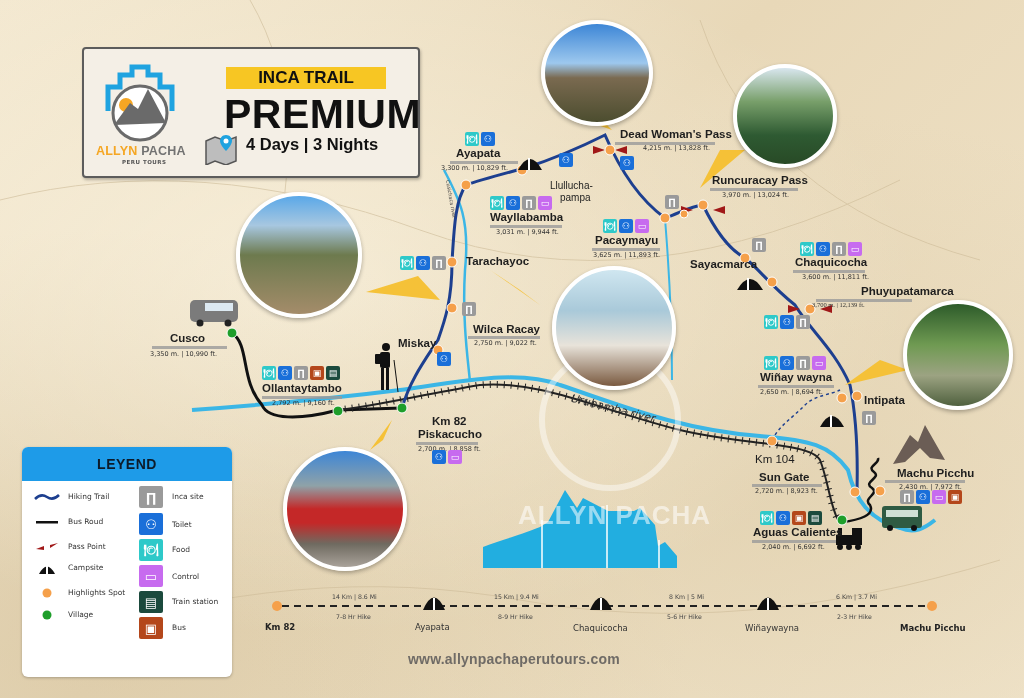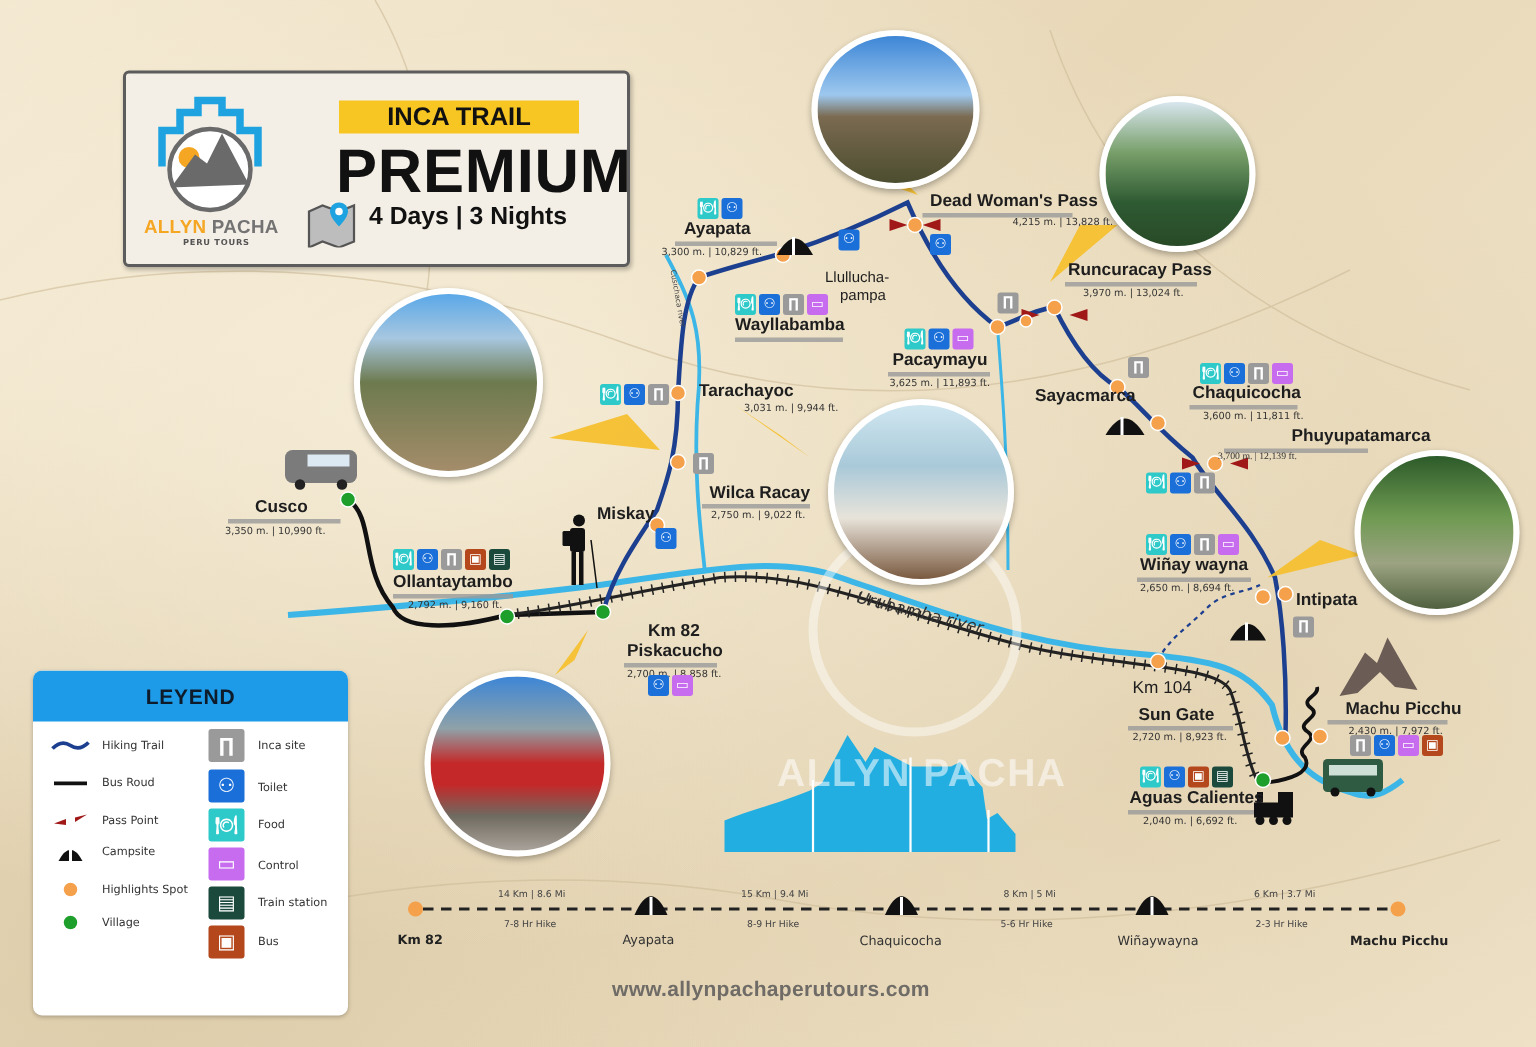--- a/index.html
+++ b/index.html
@@ -269,40 +269,40 @@
   <div class="place" style="left:466px;top:255px;">Tarachayoc</div>
 
   <div class="icons" style="left:490px;top:196px;">
     <div class="ic food">🍽</div>
     <div class="ic toilet">⚇</div>
     <div class="ic inca">∏</div>
     <div class="ic control">▭</div>
   </div>
   <div class="place" style="left:490px;top:211px;">Wayllabamba</div>
   <div class="underline" style="left:490px;top:225px;width:72px;"></div>
-  <div class="alt" style="left:496px;top:228px;margin-top:40px;">3,031 m. | 9,944 ft.</div>
+  <div class="alt" style="left:496px;top:228px;">3,031 m. | 9,944 ft.</div>
 
   <div class="icons" style="left:465px;top:132px;">
     <div class="ic food">🍽</div>
     <div class="ic toilet">⚇</div>
   </div>
   <div class="place" style="left:456px;top:147px;">Ayapata</div>
   <div class="underline" style="left:450px;top:161px;width:68px;"></div>
   <div class="alt" style="left:441px;top:164px;">3,300 m. | 10,829 ft.</div>
   <div class="creek-label" style="left:432px;top:196px;">Cusichaca river</div>
 
   <div class="icons" style="left:559px;top:153px;">
     <div class="ic toilet">⚇</div>
   </div>
   <div class="place" style="left:550px;top:180px;font-size:10px;font-weight:normal;">Llullucha-</div>
   <div class="place" style="left:560px;top:192px;font-size:10px;font-weight:normal;">pampa</div>
 
   <div class="place" style="left:620px;top:128px;">Dead Woman's Pass</div>
   <div class="underline" style="left:615px;top:142px;width:100px;"></div>
-  <div class="alt" style="left:643px;top:144px;margin-left:32px;">4,215 m. | 13,828 ft.</div>
+  <div class="alt" style="left:643px;top:144px;">4,215 m. | 13,828 ft.</div>
   <div class="icons" style="left:620px;top:156px;">
     <div class="ic toilet">⚇</div>
   </div>
 
   <div class="icons" style="left:603px;top:219px;">
     <div class="ic food">🍽</div>
     <div class="ic toilet">⚇</div>
     <div class="ic control">▭</div>
   </div>
   <div class="place" style="left:595px;top:234px;">Pacaymayu</div>

